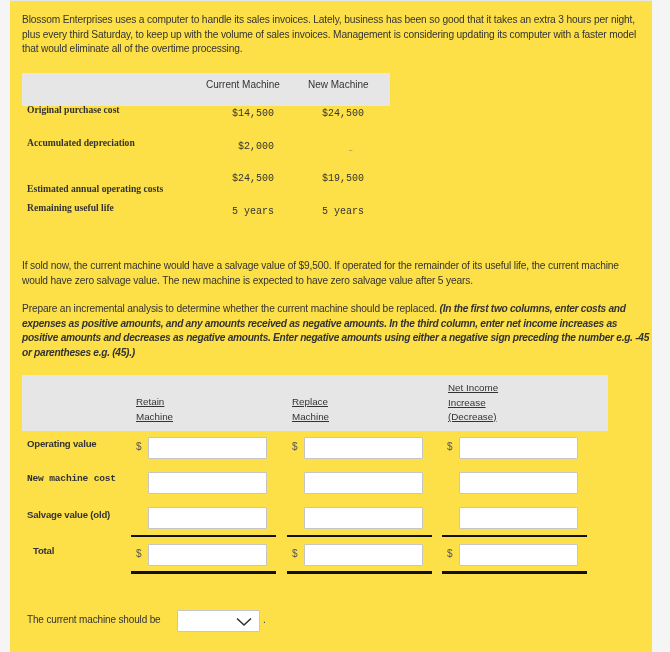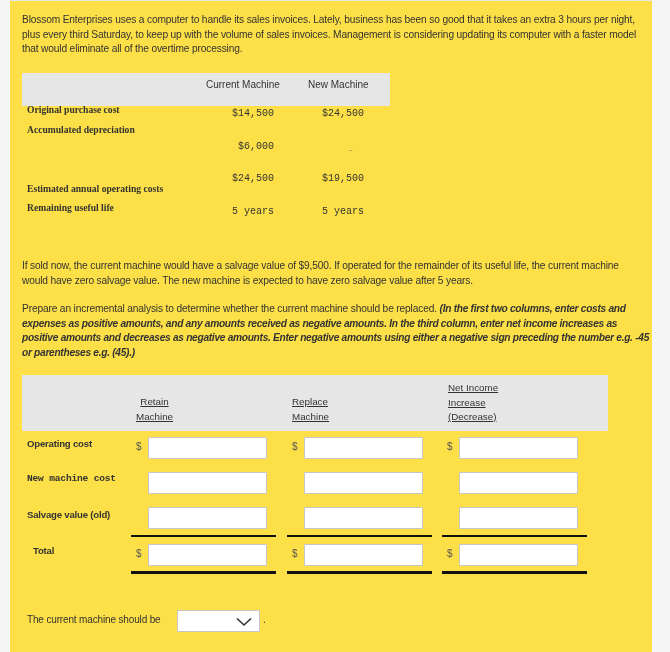--- a/index.html
+++ b/index.html
@@ -115,55 +115,55 @@
 
   <div class="info-head">
     <span style="left:184px;">Current Machine</span>
     <span style="left:286px;">New Machine</span>
   </div>
 
   <div class="info-label" style="top:103px;">Original purchase cost</div>
   <div class="info-val" style="left:204px; width:60px; top:107px;">$14,500</div>
   <div class="info-val" style="left:294px; width:60px; top:107px;">$24,500</div>
 
-  <div class="info-label" style="top:123px;">Accumulated depreciation</div>
-  <div class="info-val" style="left:204px; width:60px; top:140px;">$6,000</div>
+  <div class="info-label" style="top:136px;">Accumulated depreciation</div>
+  <div class="info-val" style="left:204px; width:60px; top:140px;">$2,000</div>
   <div class="info-val" style="left:294px; width:49px; top:144px; font-size:8px; color:#777;">–</div>
 
   <div class="info-label" style="top:182px;">Estimated annual operating costs</div>
   <div class="info-val" style="left:204px; width:60px; top:172px;">$24,500</div>
   <div class="info-val" style="left:294px; width:60px; top:172px;">$19,500</div>
 
   <div class="info-label" style="top:201px;">Remaining useful life</div>
   <div class="info-val" style="left:204px; width:60px; top:205px;">5 years</div>
   <div class="info-val" style="left:294px; width:60px; top:205px;">5 years</div>
 
   <div class="para" style="left:12px; top:258px; width:615px;">If sold now, the current machine would have a salvage value of $9,500. If operated for the remainder of its useful life, the current machine would have zero salvage value. The new machine is expected to have zero salvage value after 5 years.</div>
 
   <div class="para" style="left:12px; top:301px; width:628px;">
     <span>Prepare an incremental analysis to determine whether the current machine should be replaced. </span><em>(In the first two columns, enter costs and expenses as positive amounts, and any amounts received as negative amounts.  In the third column, enter net income increases as positive amounts and decreases as negative amounts. Enter negative amounts using either a negative sign preceding the number e.g. -45 or parentheses e.g. (45).)</em>
   </div>
 
   <div class="an-head">
-    <div class="col" style="left:114px; top:20px;text-align:center;">
+    <div class="col" style="left:114px; top:20px;">
       <div>Retain</div>
       <div>Machine</div>
     </div>
     <div class="col" style="left:270px; top:20px;">
       <div>Replace</div>
       <div>Machine</div>
     </div>
     <div class="col" style="left:426px; top:6px;">
       <div>Net Income</div>
       <div>Increase</div>
       <div>(Decrease)</div>
     </div>
   </div>
 
-  <div class="row-label" style="top:437px;">Operating cost</div>
+  <div class="row-label" style="top:437px;">Operating value</div>
   <span class="dollar" style="left:126px; top:440px;">$</span>
   <input class="amt-input" style="left: 138px; top: 436px;" value="">
   <span class="dollar" style="left:282px; top:440px;">$</span>
   <input class="amt-input" style="left: 294px; top: 436px;" value="">
   <span class="dollar" style="left:437px; top:440px;">$</span>
   <input class="amt-input" style="left: 449px; top: 436px;" value="">
 
   <div class="row-label" style="top:472px;font-family:Liberation Mono, monospace;">New machine cost</div>
   <input class="amt-input" style="left: 138px; top: 471px;" value="">
   <input class="amt-input" style="left: 294px; top: 471px;" value="">

